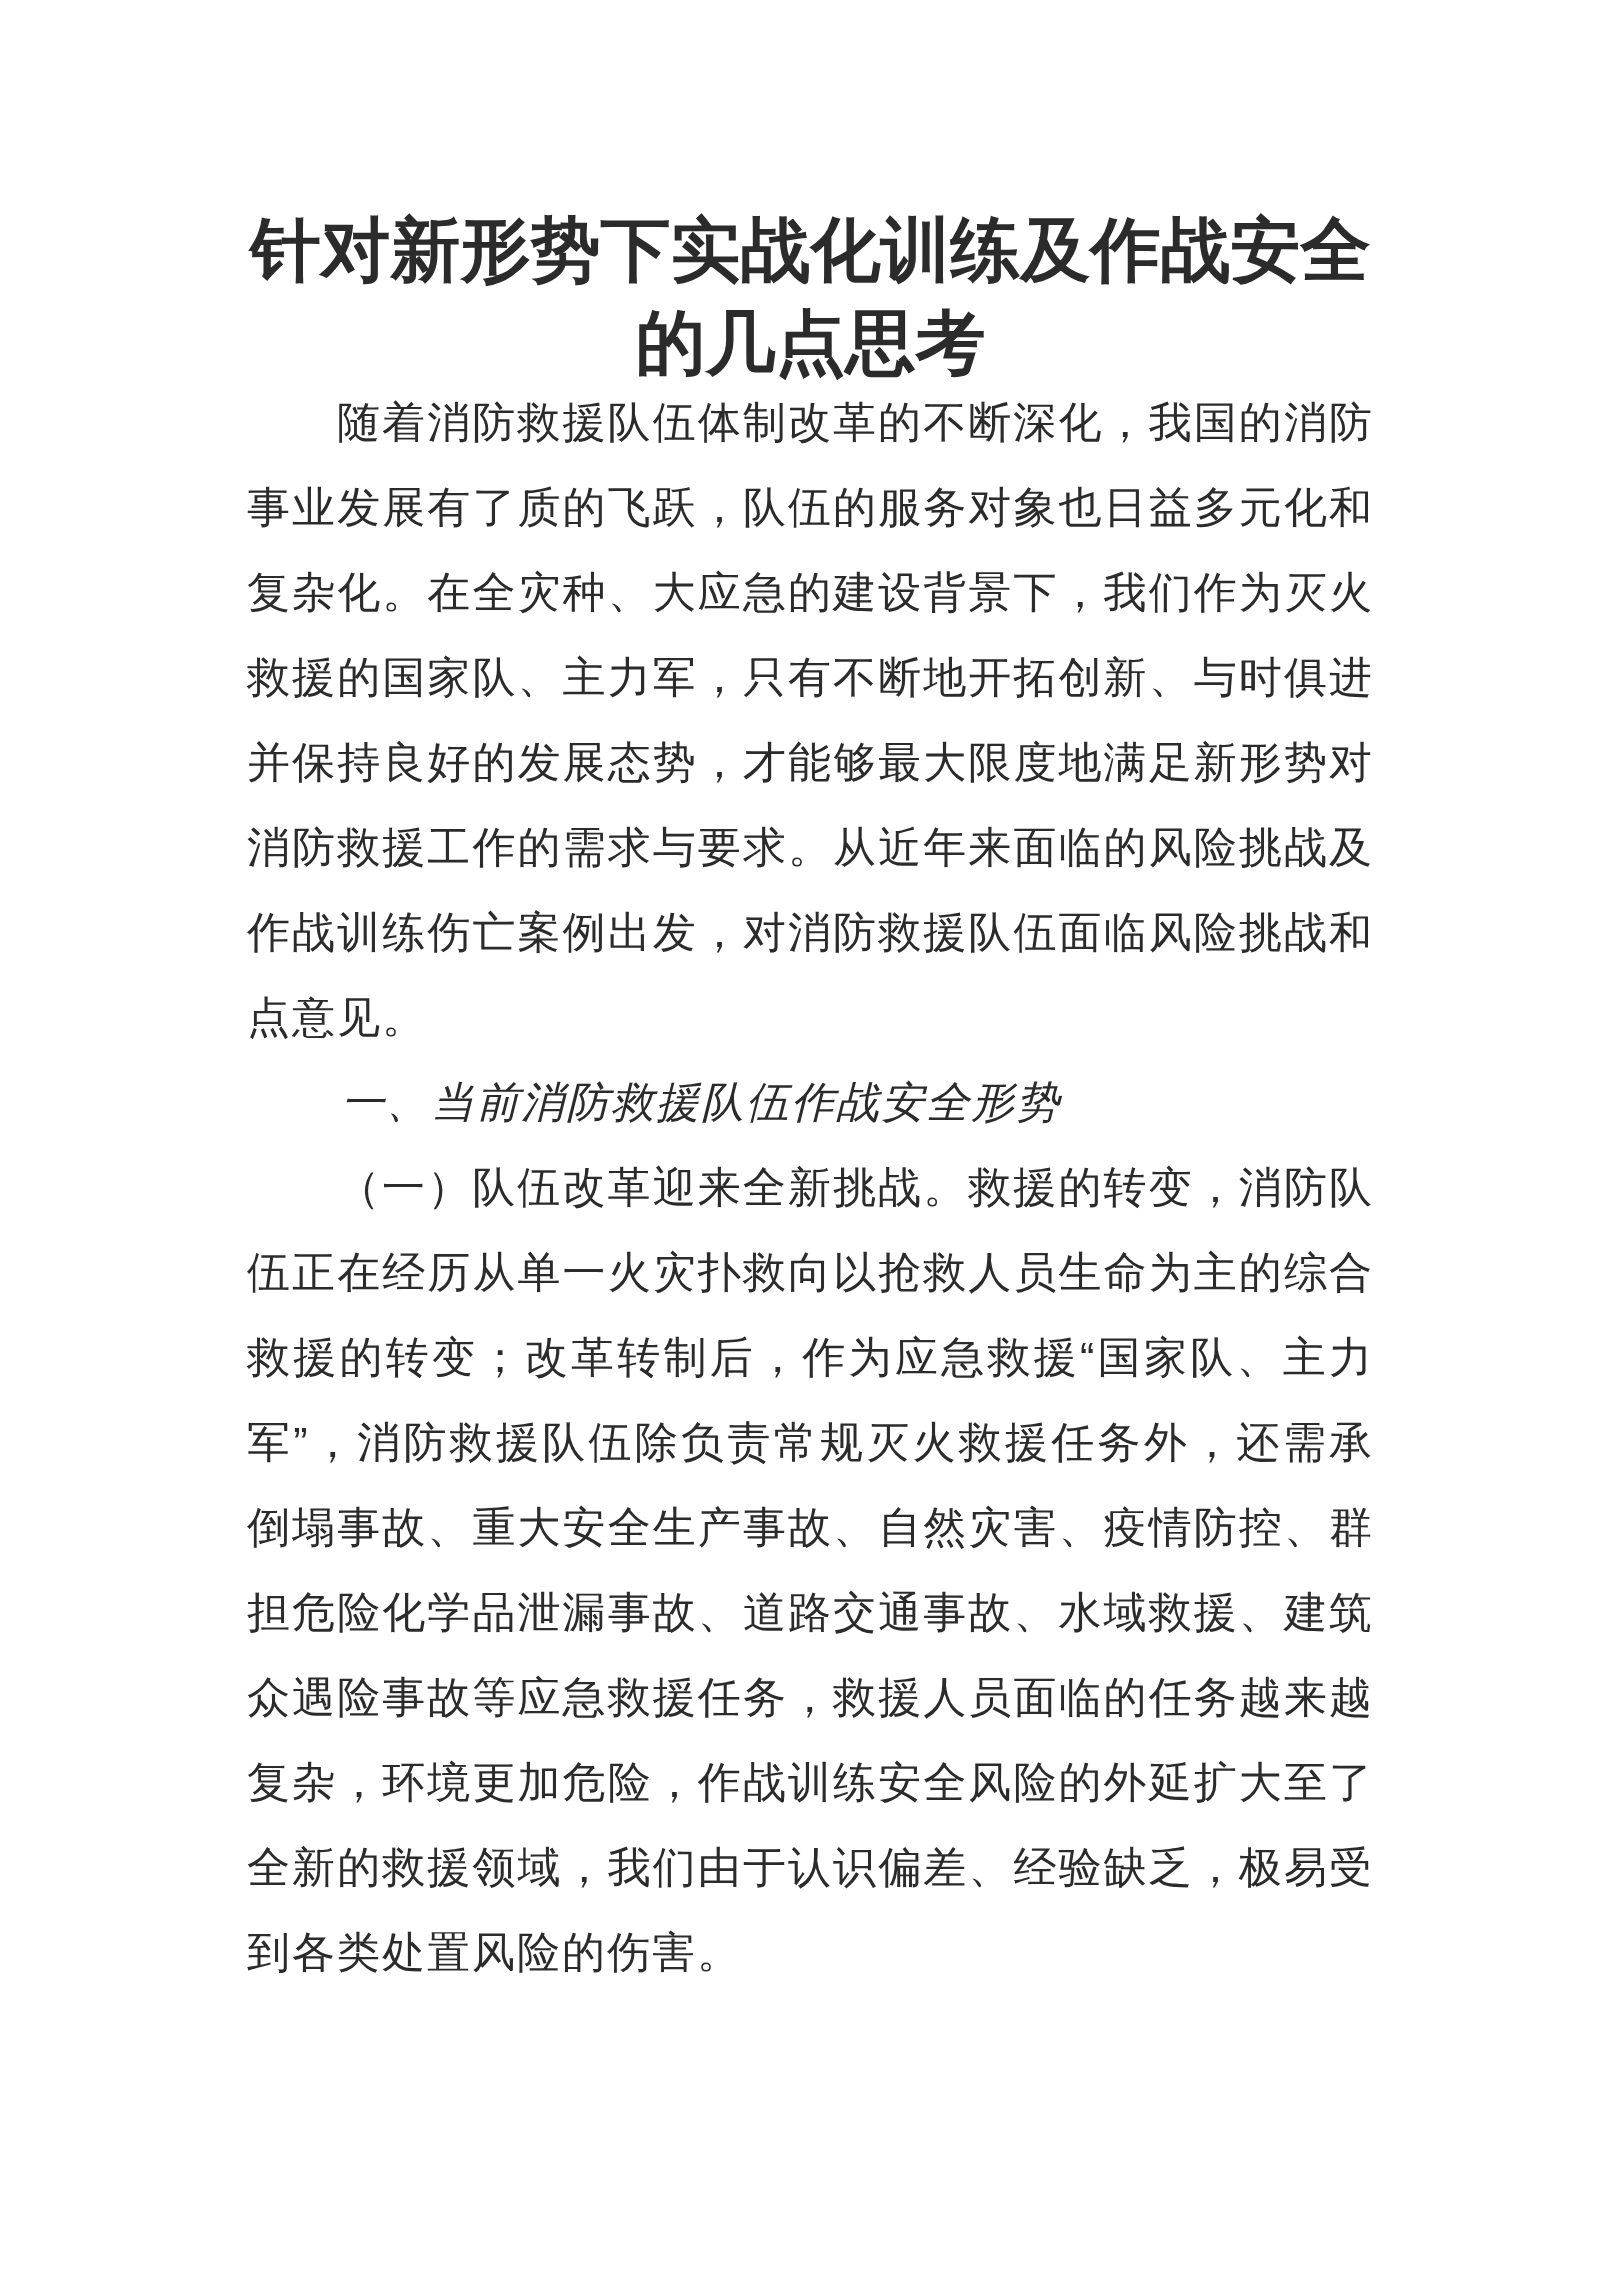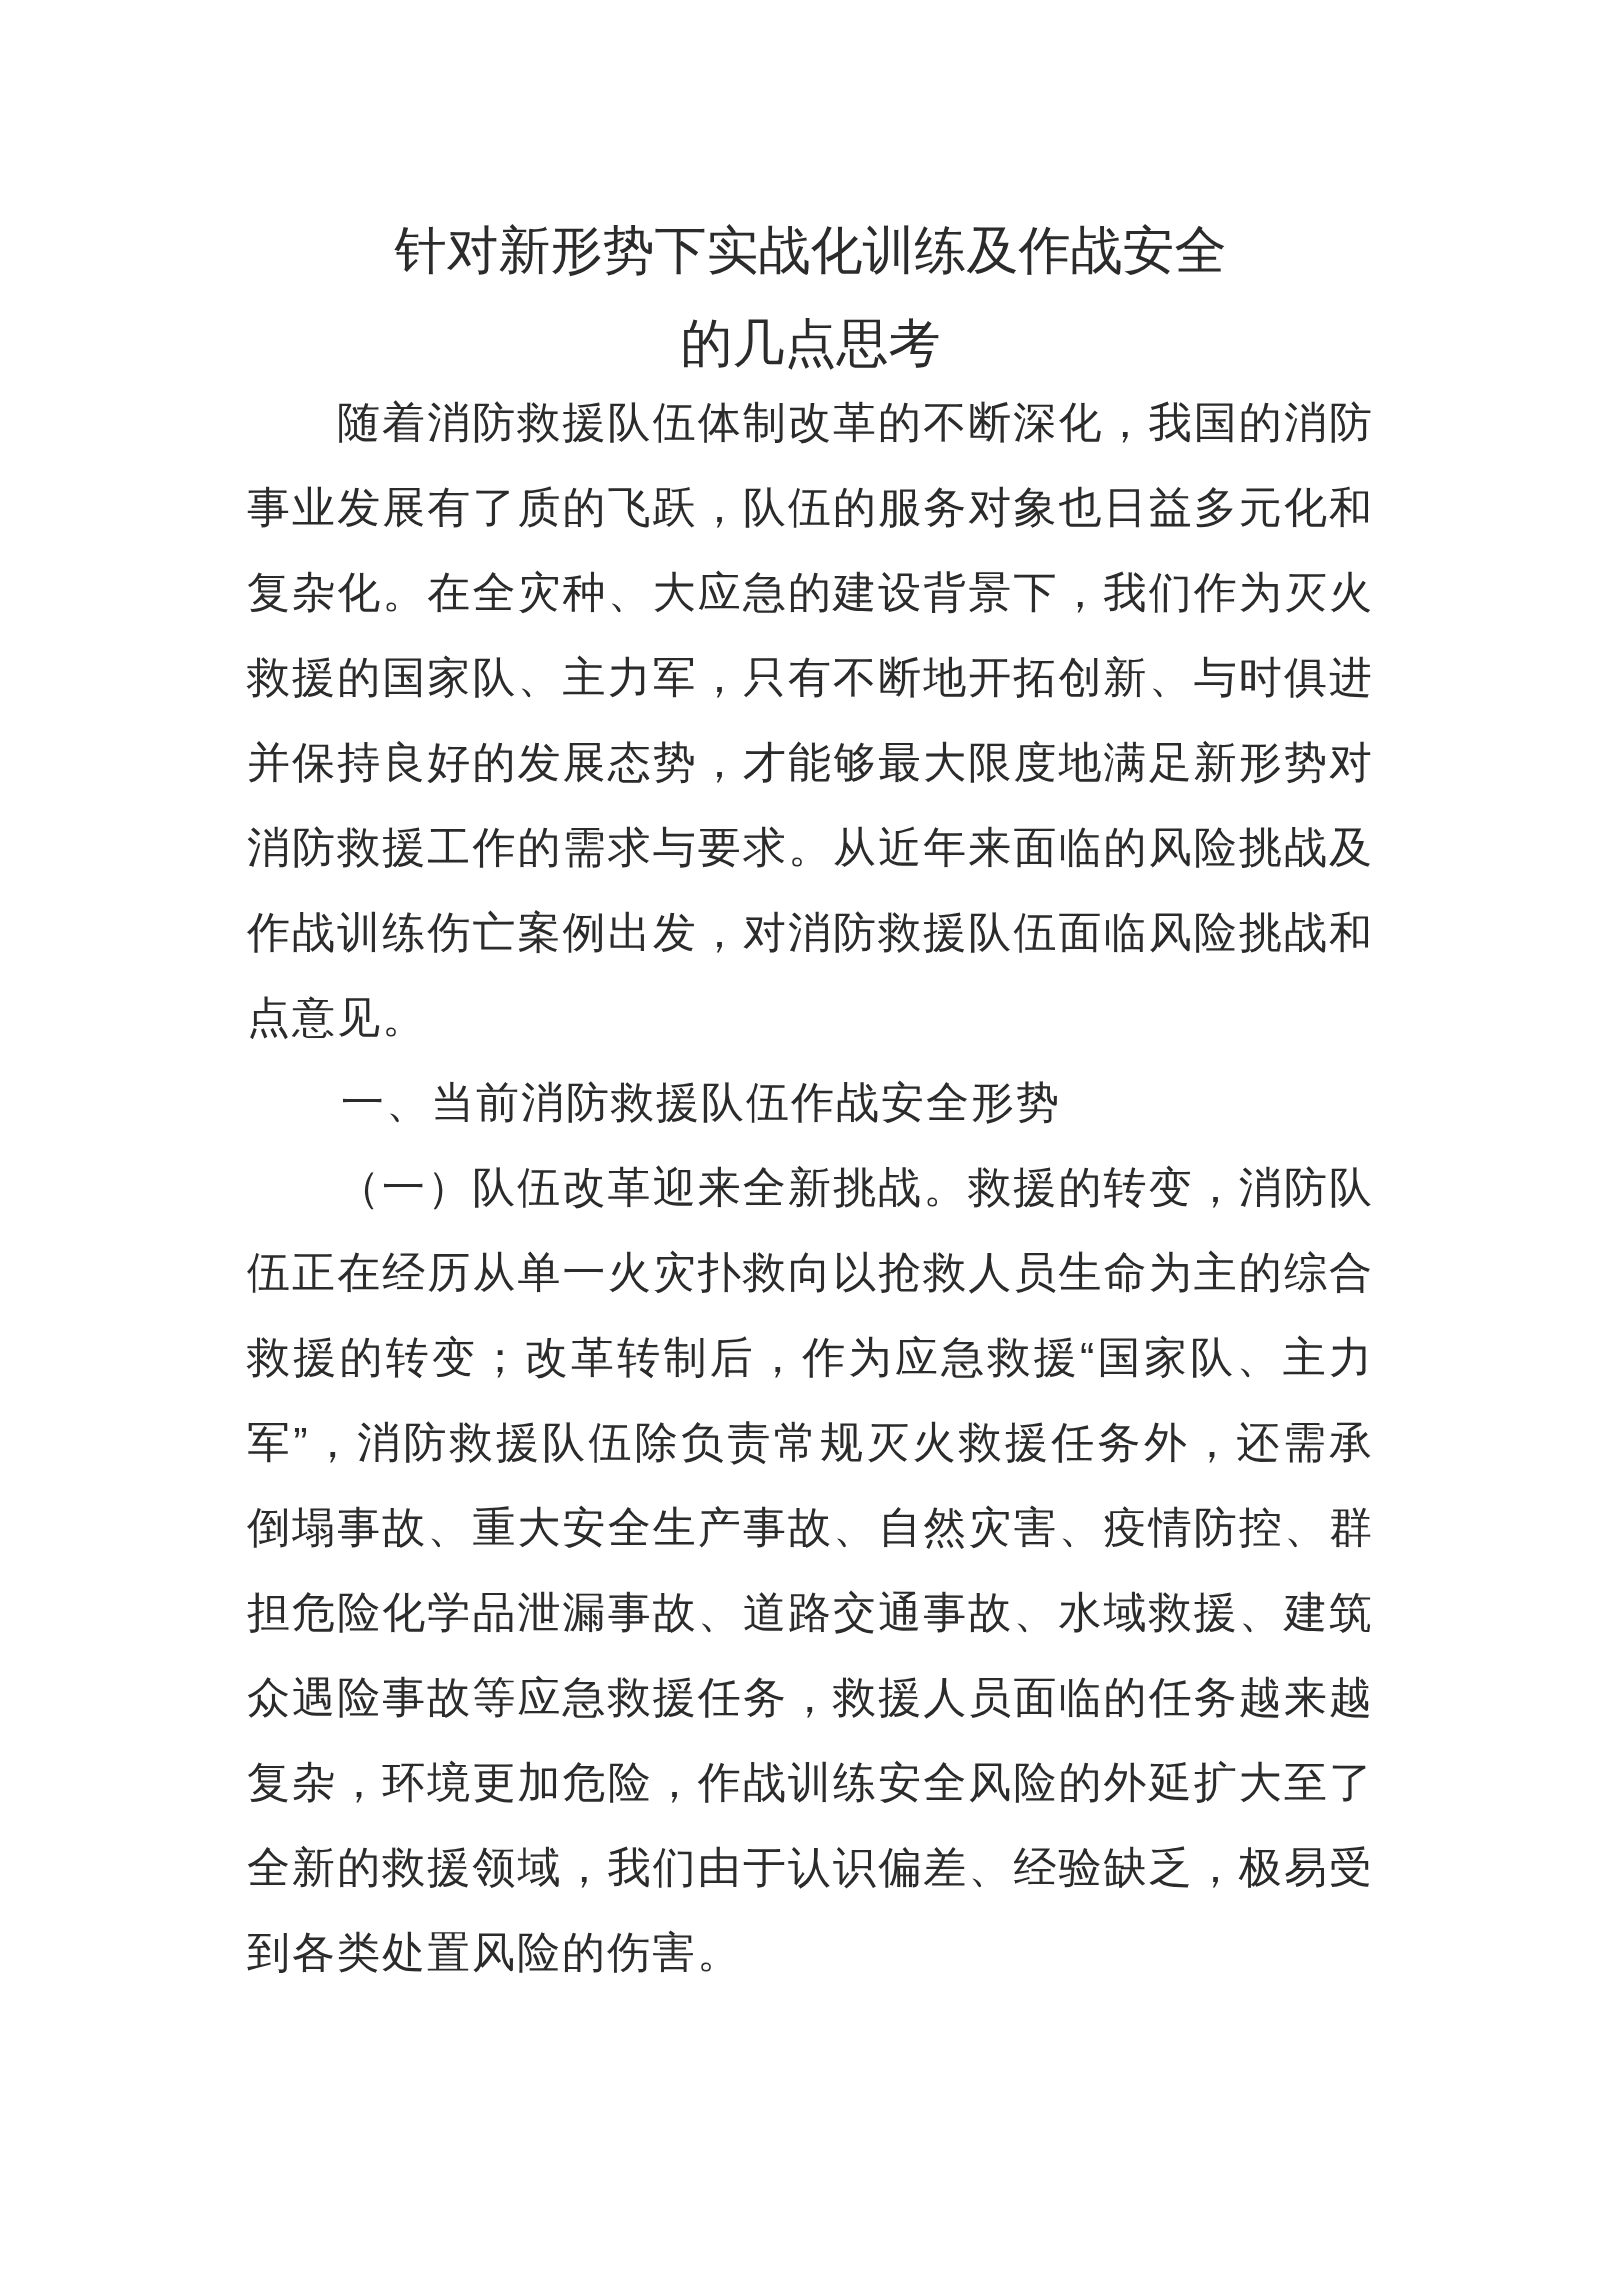--- a/index.html
+++ b/index.html
@@ -13,23 +13,23 @@
     height: 2293px;
     background: #ffffff;
     overflow: hidden;
     color: #2b2b2b;
     font-family: "Liberation Sans", "DejaVu Sans", sans-serif;
   }
   .doc-title {
     margin: 204px auto 0 auto;
     padding: 0;
     text-align: center;
-    font-size: 52px;
+    font-size: 70px;
     line-height: 93px;
-    font-weight: 400;
+    font-weight: 700;
     white-space: nowrap;
   }
   .content {
     width: 1127px;
     margin: -9.8px auto 0 auto;
     font-size: 43px;
     line-height: 85px;
   }
   .line {
     white-space: nowrap;
@@ -41,20 +41,21 @@
     text-indent: 90px;
   }
   .line.last {
     text-align: center;
     text-align-last: left;
   }
   .line.heading {
     text-align: center;
     text-align-last: left;
     text-indent: 94px;
+    font-style: italic;
   }
 </style>
 </head>
 <body>
 
 <div class="page">
 
   <div class="doc-title">
     <div>针对新形势下实战化训练及作战安全</div>
     <div>的几点思考</div>

